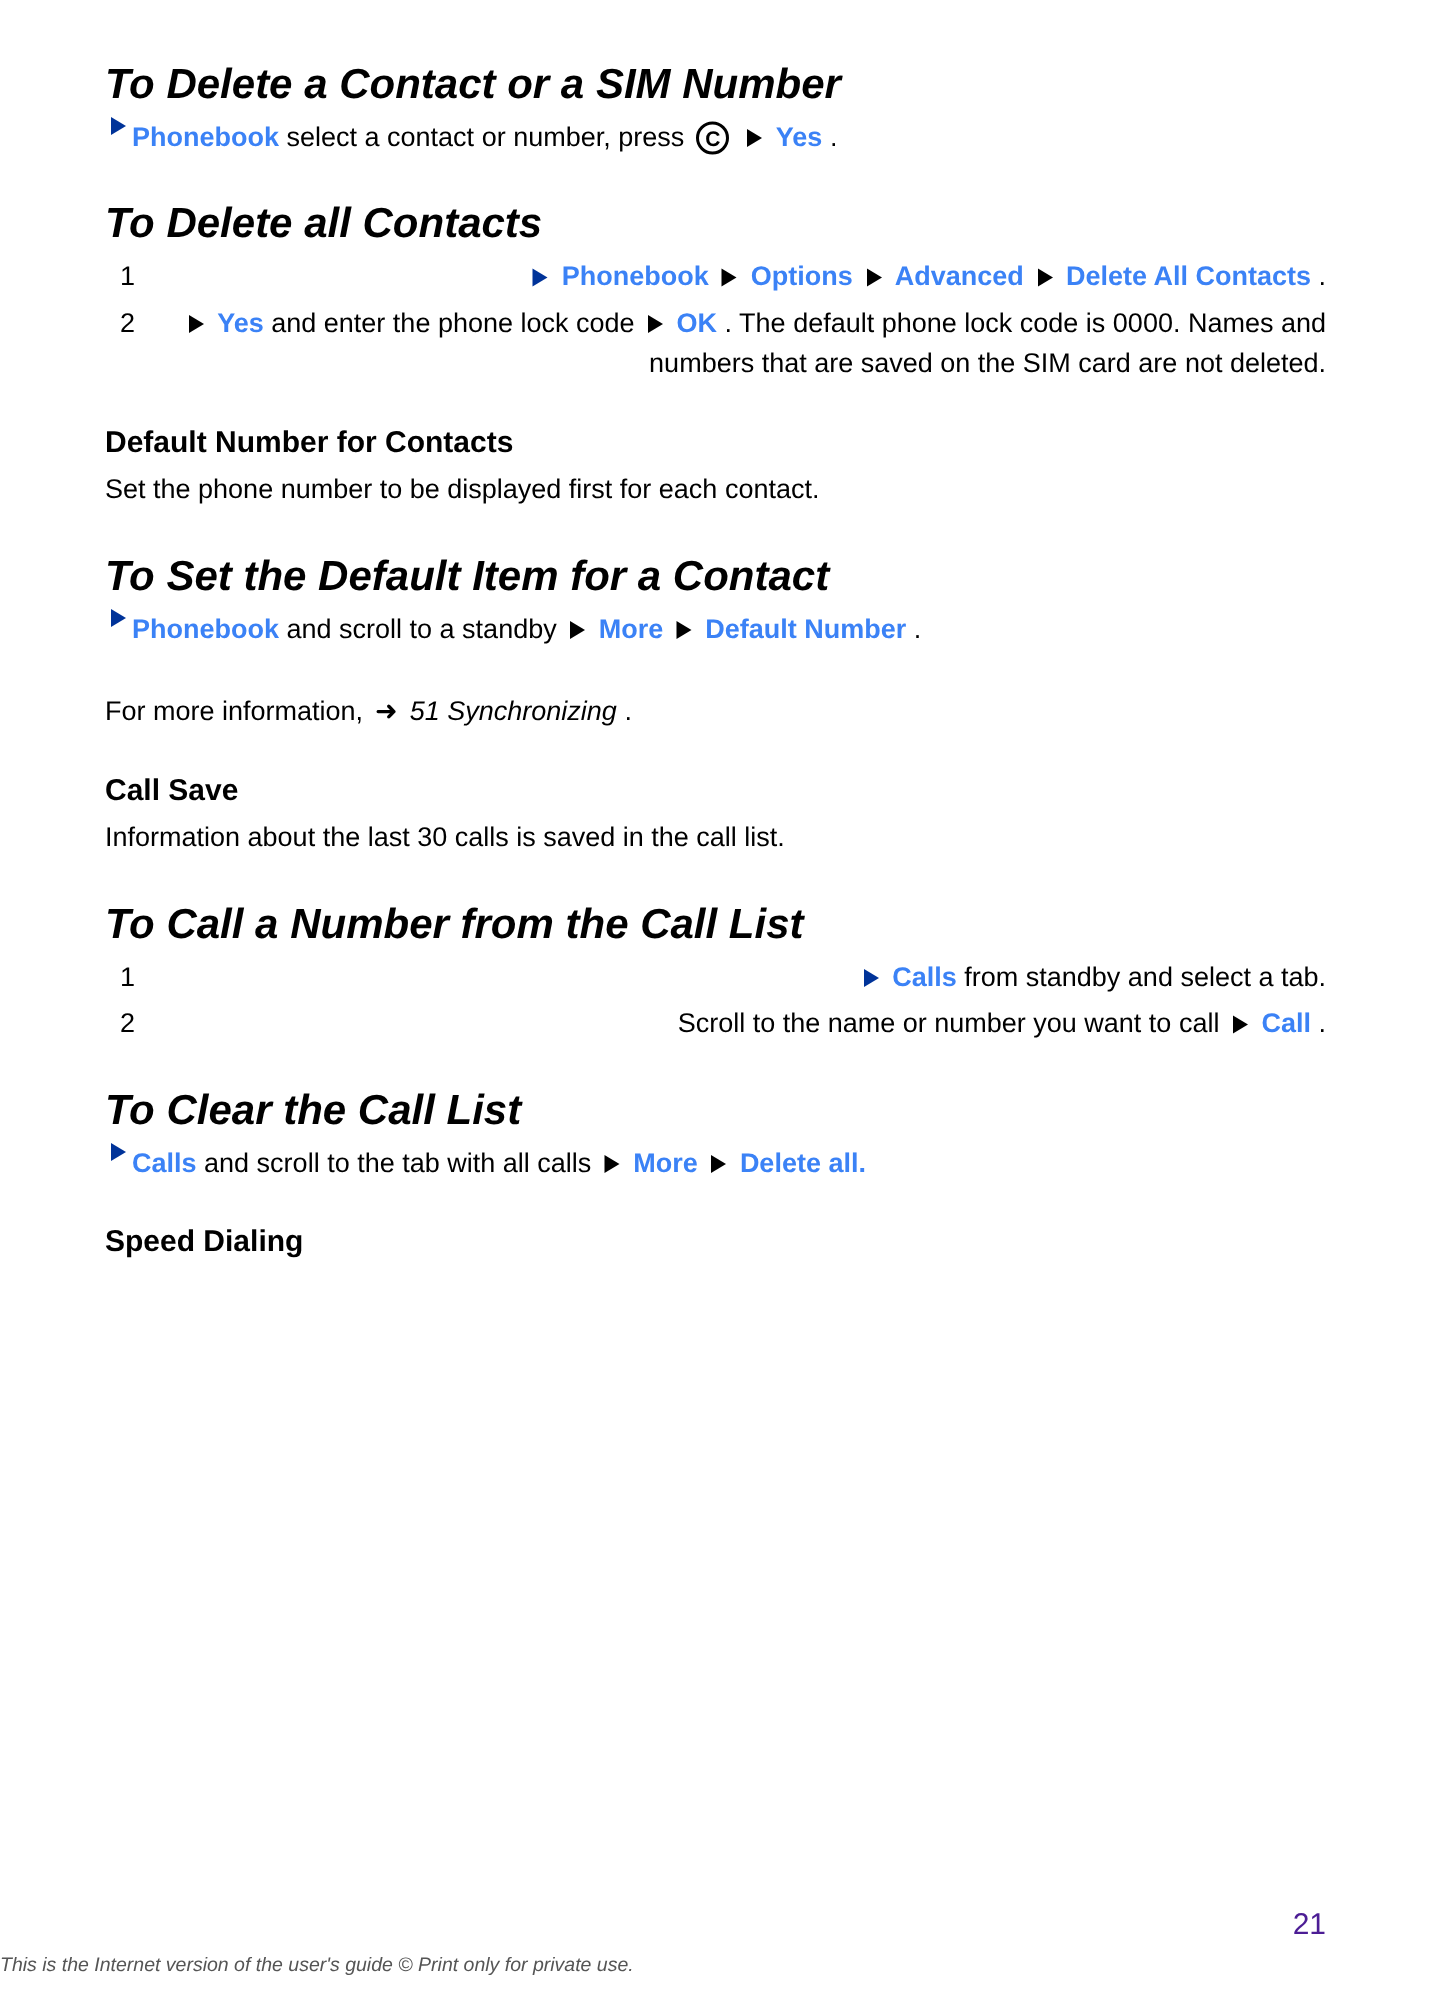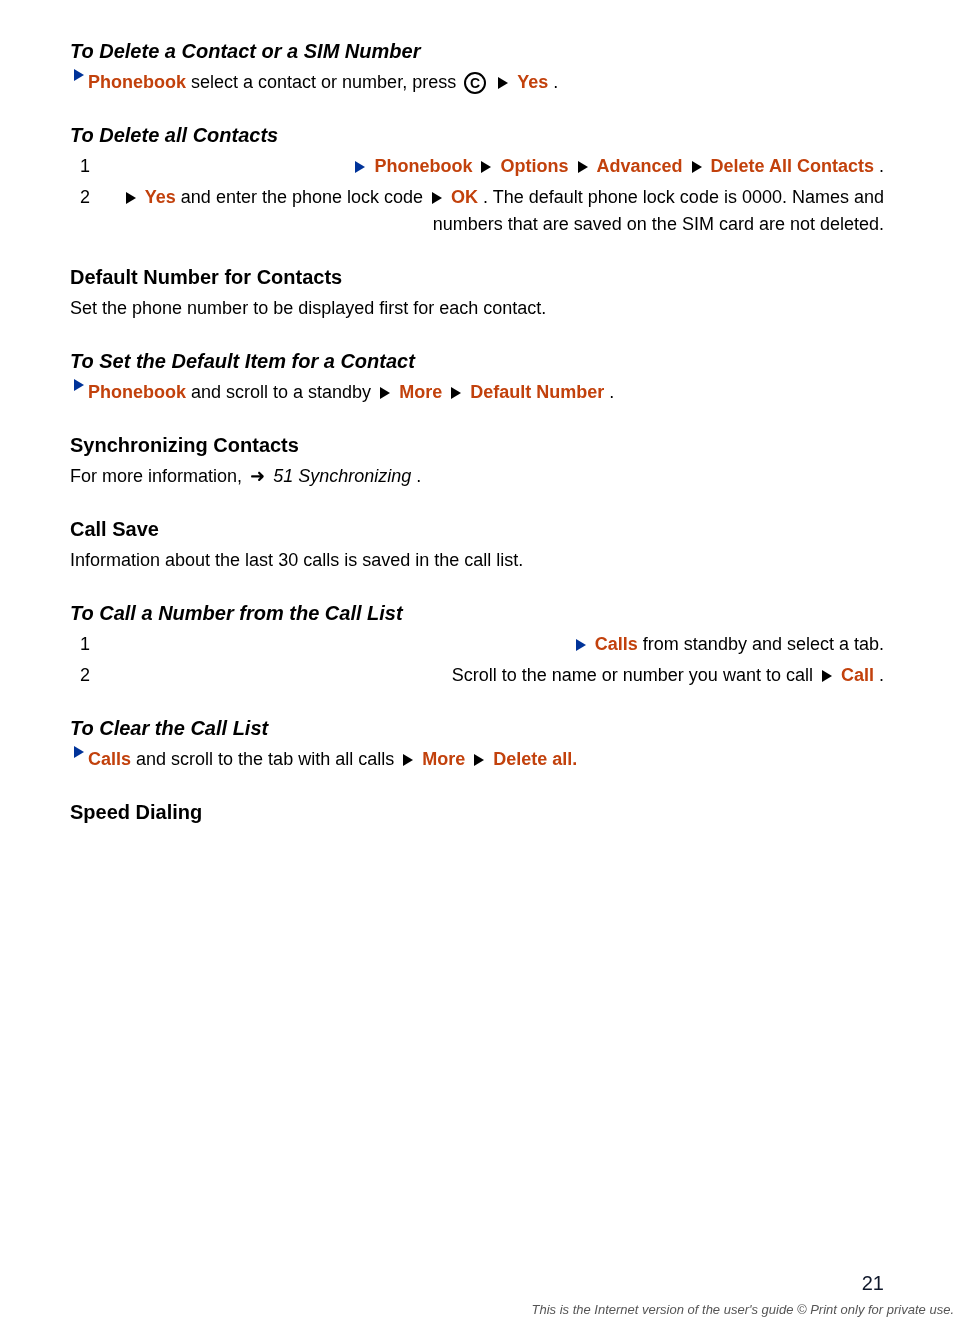--- a/index.html
+++ b/index.html
@@ -14,39 +14,39 @@
       position: relative;
     }
 
     .section {
       margin-bottom: 28px;
     }
 
     .section-title-italic {
       font-style: italic;
       font-weight: bold;
-      font-size: 20px;
+      font-size: 28px;
       margin-bottom: 6px;
     }
 
     .section-title-bold {
       font-weight: bold;
       font-size: 20px;
       font-family: 'Arial Black', Arial, sans-serif;
       margin-bottom: 6px;
       margin-top: 28px;
     }
 
     .section-body {
       font-size: 18px;
       line-height: 1.5;
     }
 
     .link-blue {
-      color: #c2410c;
+      color: #3b82f6;
       font-weight: bold;
     }
 
     .numbered-list {
       margin-left: 10px;
     }
 
     .numbered-row {
       display: flex;
       margin-bottom: 4px;
@@ -67,32 +67,32 @@
       display: flex;
       align-items: flex-start;
       line-height: 1.5;
     }
 
     .footer {
       position: absolute;
       bottom: 18px;
       left: 0;
       right: 0;
-      text-align: right;
+      text-align: left;
       font-size: 13px;
       color: #555;
       font-style: italic;
     }
 
     .page-number {
       position: absolute;
       bottom: 40px;
       right: 70px;
       font-size: 20px;
-      color: #0f172a;
+      color: #4c1d95;
       font-weight: normal;
     }
 
     .circle-c {
       display: inline-block;
       border: 2px solid #000;
       border-radius: 50%;
       width: 22px;
       height: 22px;
       text-align: center;
@@ -206,21 +206,20 @@
         <span class="link-blue">More</span>
         <span class="arrow-right"></span>
         <span class="link-blue">Default Number</span>
         <span>.</span>
       </span>
     </div>
   </div>
 </div>
 
 <div class="section">
-  <div class="section-title-bold">Synchronizing Contacts</div>
   <div class="section-body">
     <span>For more information, </span>
     <span class="ref-arrow">➜</span>
     <span class="italic-ref">51 Synchronizing</span>
     <span>.</span>
   </div>
 </div>
 
 <div class="section">
   <div class="section-title-bold">Call Save</div>

